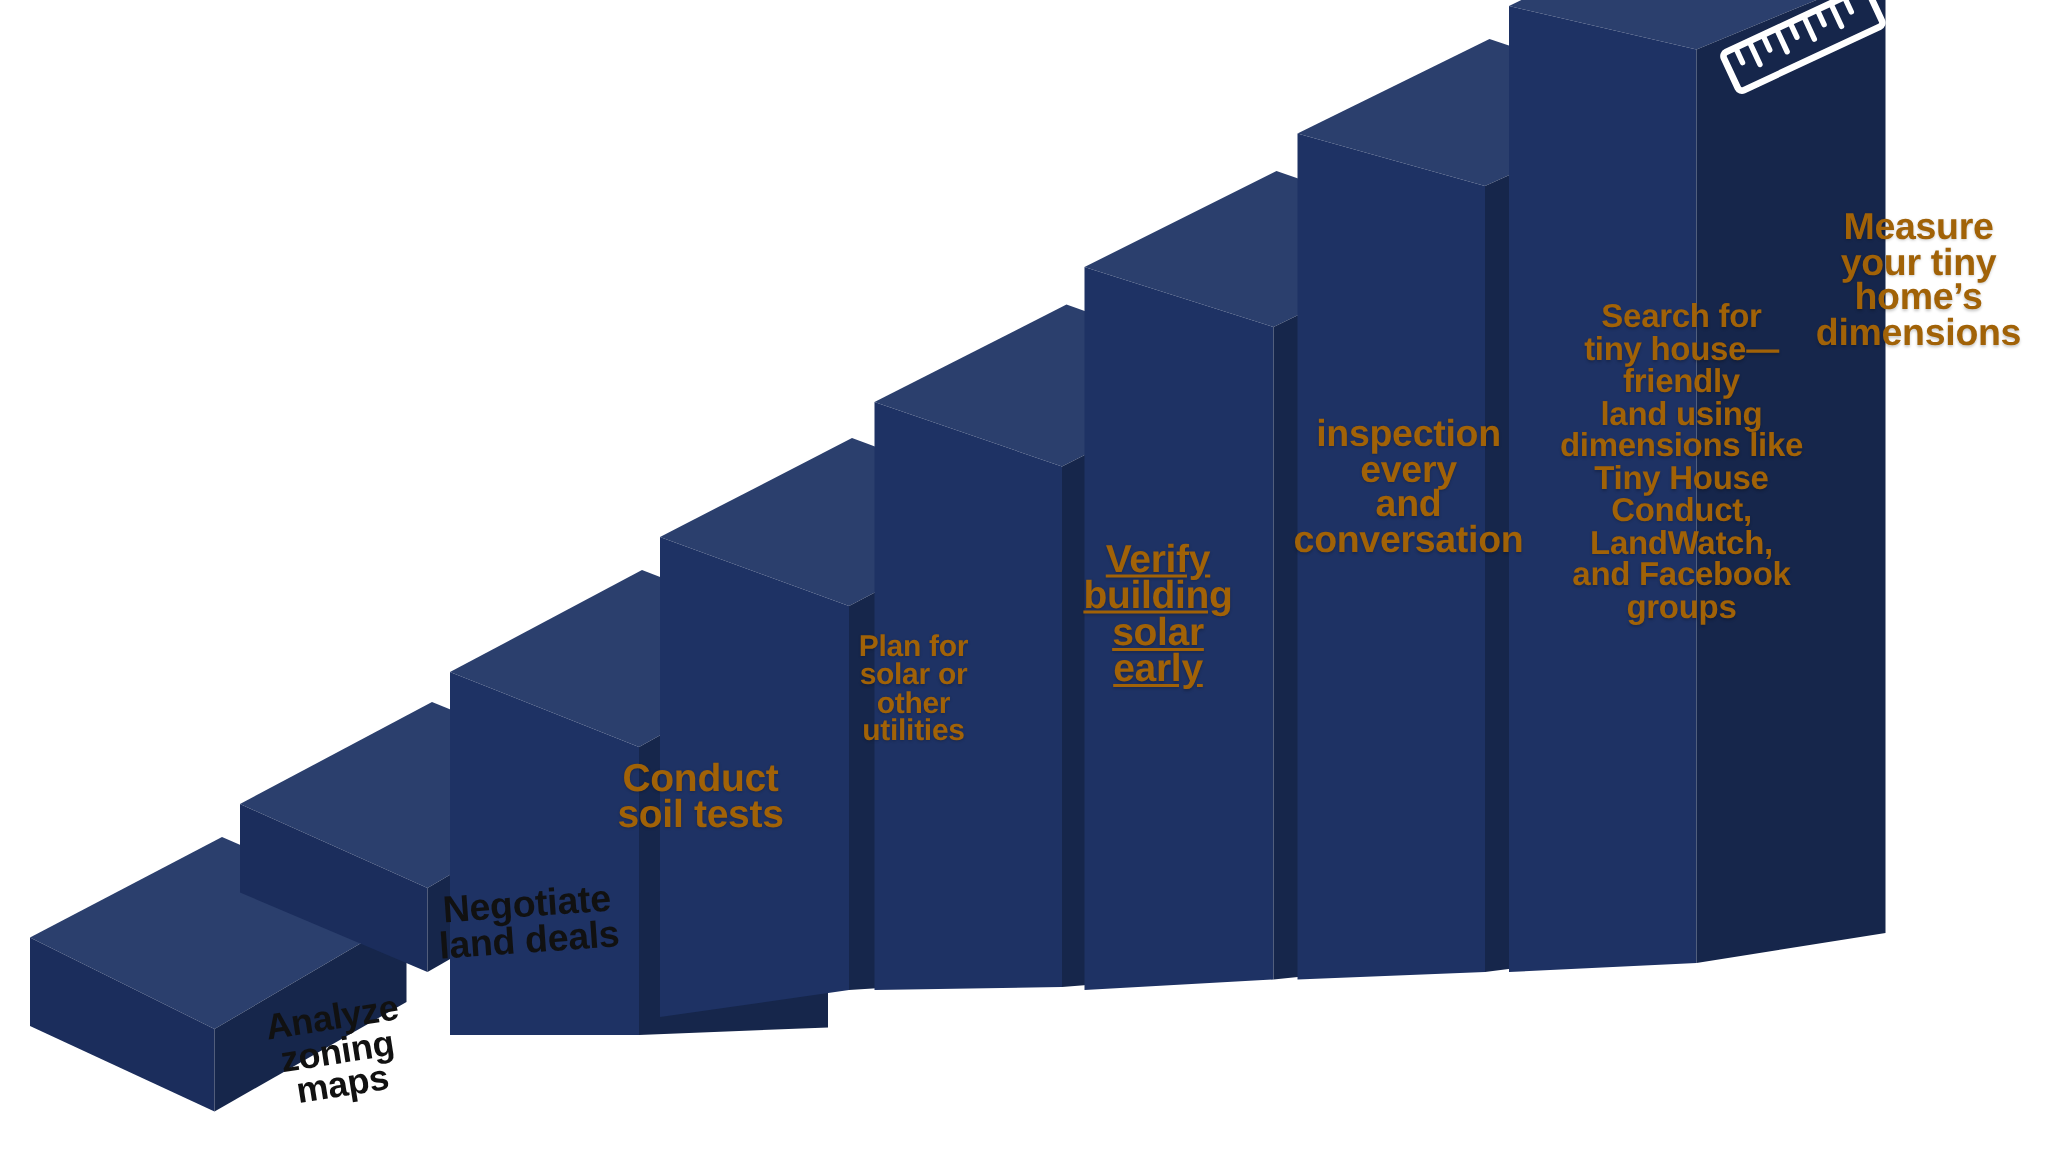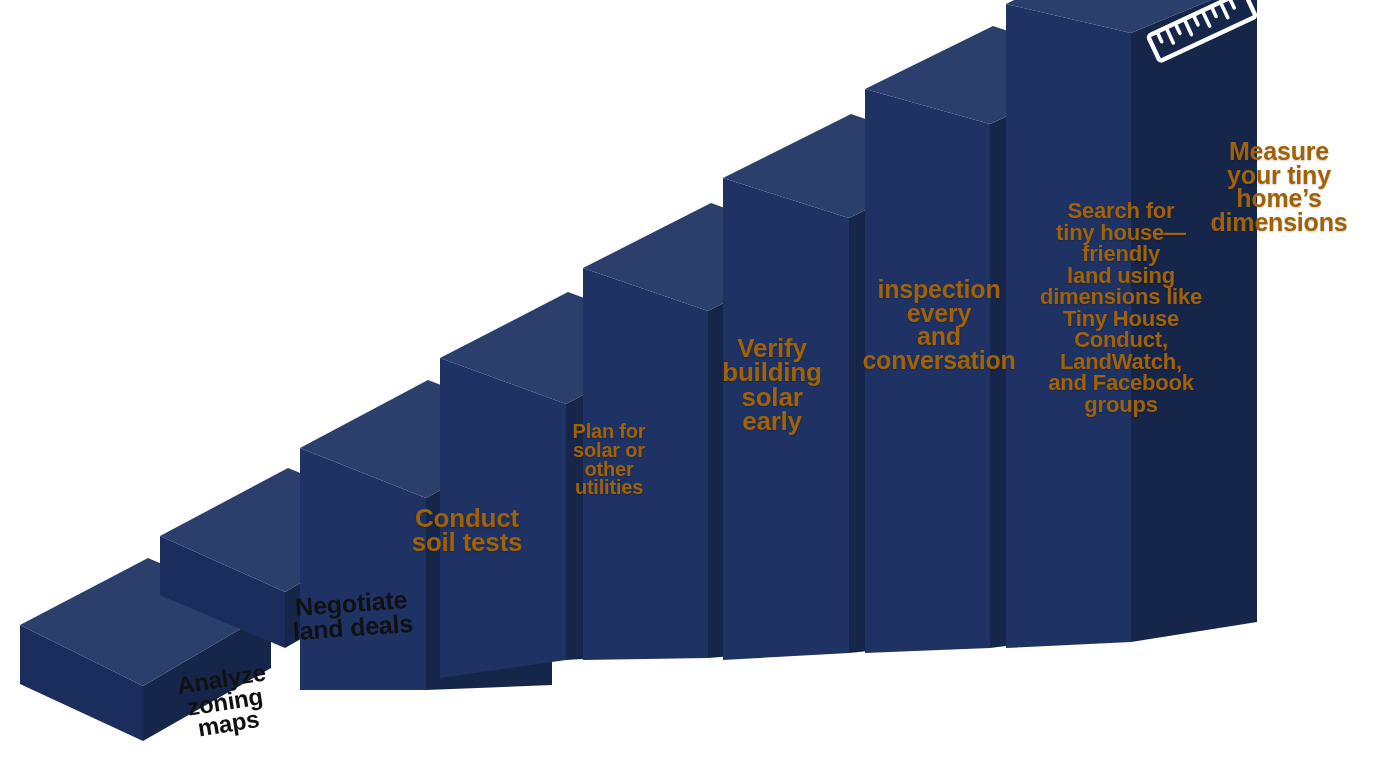--- a/index.html
+++ b/index.html
@@ -225,21 +225,21 @@
     <div>soil tests</div>
   </div>
 
   <div class="lbl inside" style="left:535px;top:422px;width:148px;font-size:20px;">
     <div>Plan for</div>
     <div>solar or</div>
     <div>other</div>
     <div>utilities</div>
   </div>
 
-  <div class="lbl inside" style="left:704px;top:336px;width:136px;font-size:26px;">
+  <div class="lbl inside" style="left:704px;top:360px;width:136px;font-size:26px;text-decoration:underline;">
     <div>Verify</div>
     <div>building</div>
     <div>solar</div>
     <div>early</div>
   </div>
 
   <div class="lbl inside" style="left:846px;top:278px;width:186px;font-size:25px;">
     <div>inspection</div>
     <div>every</div>
     <div>and</div>

